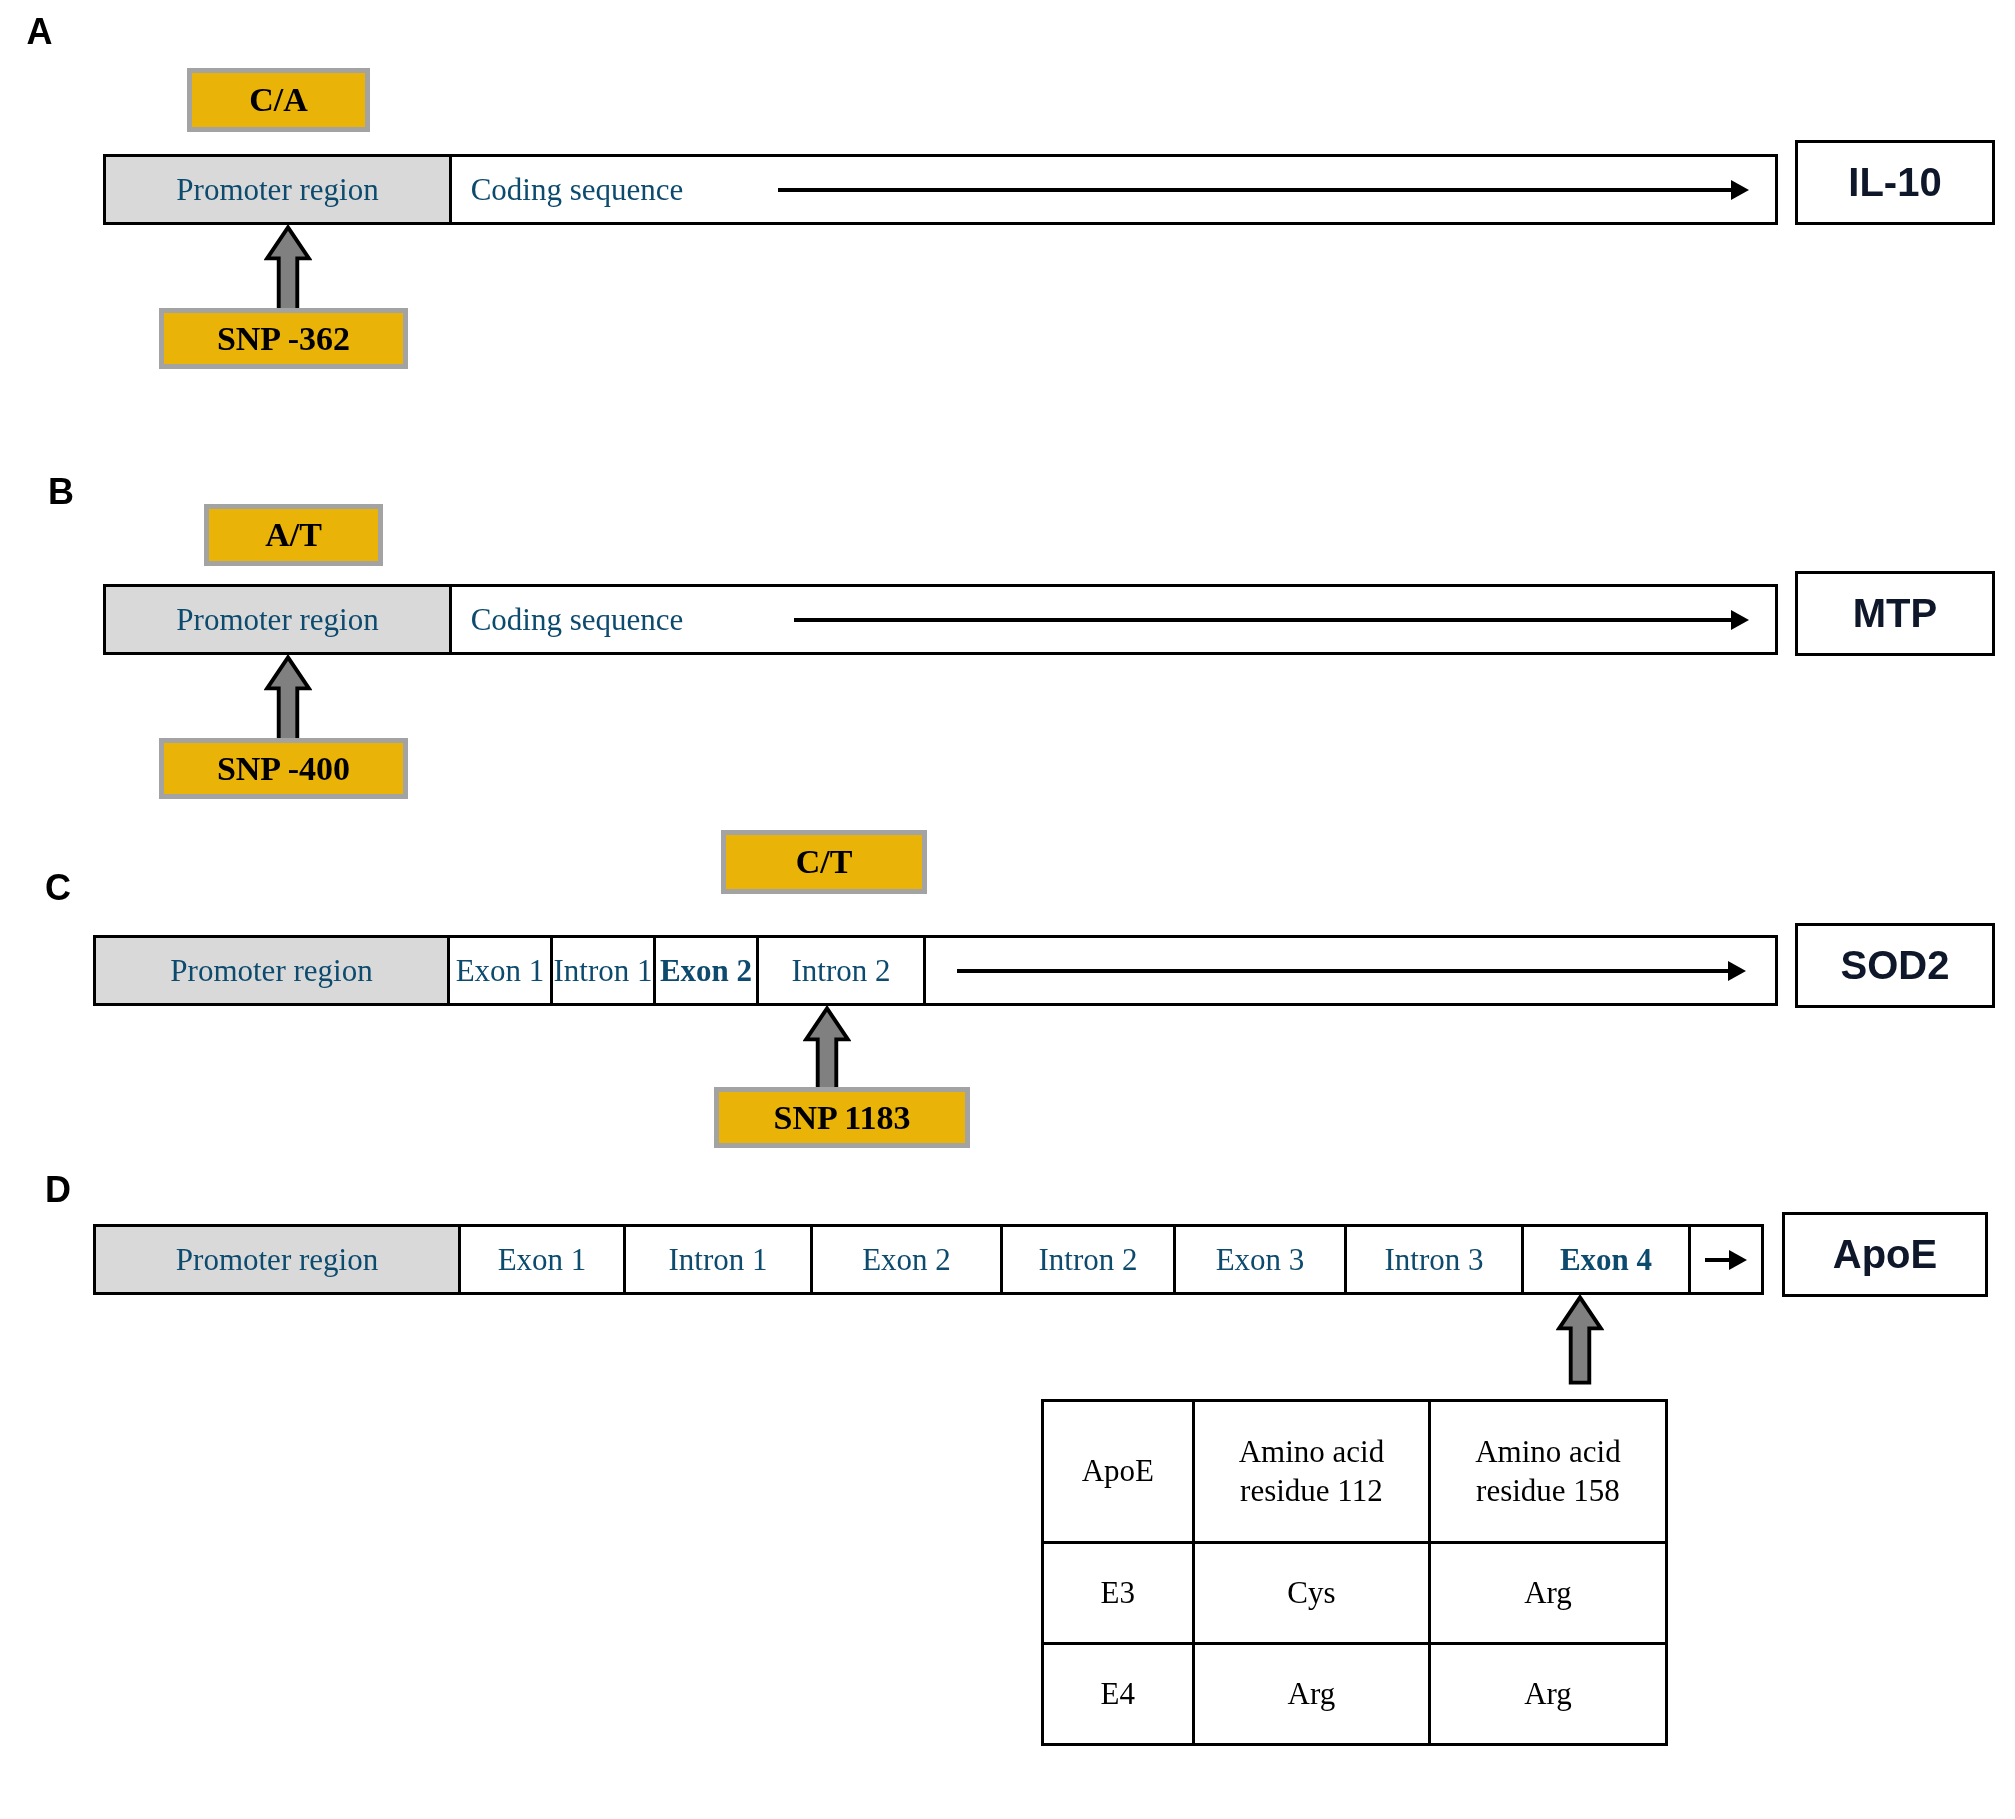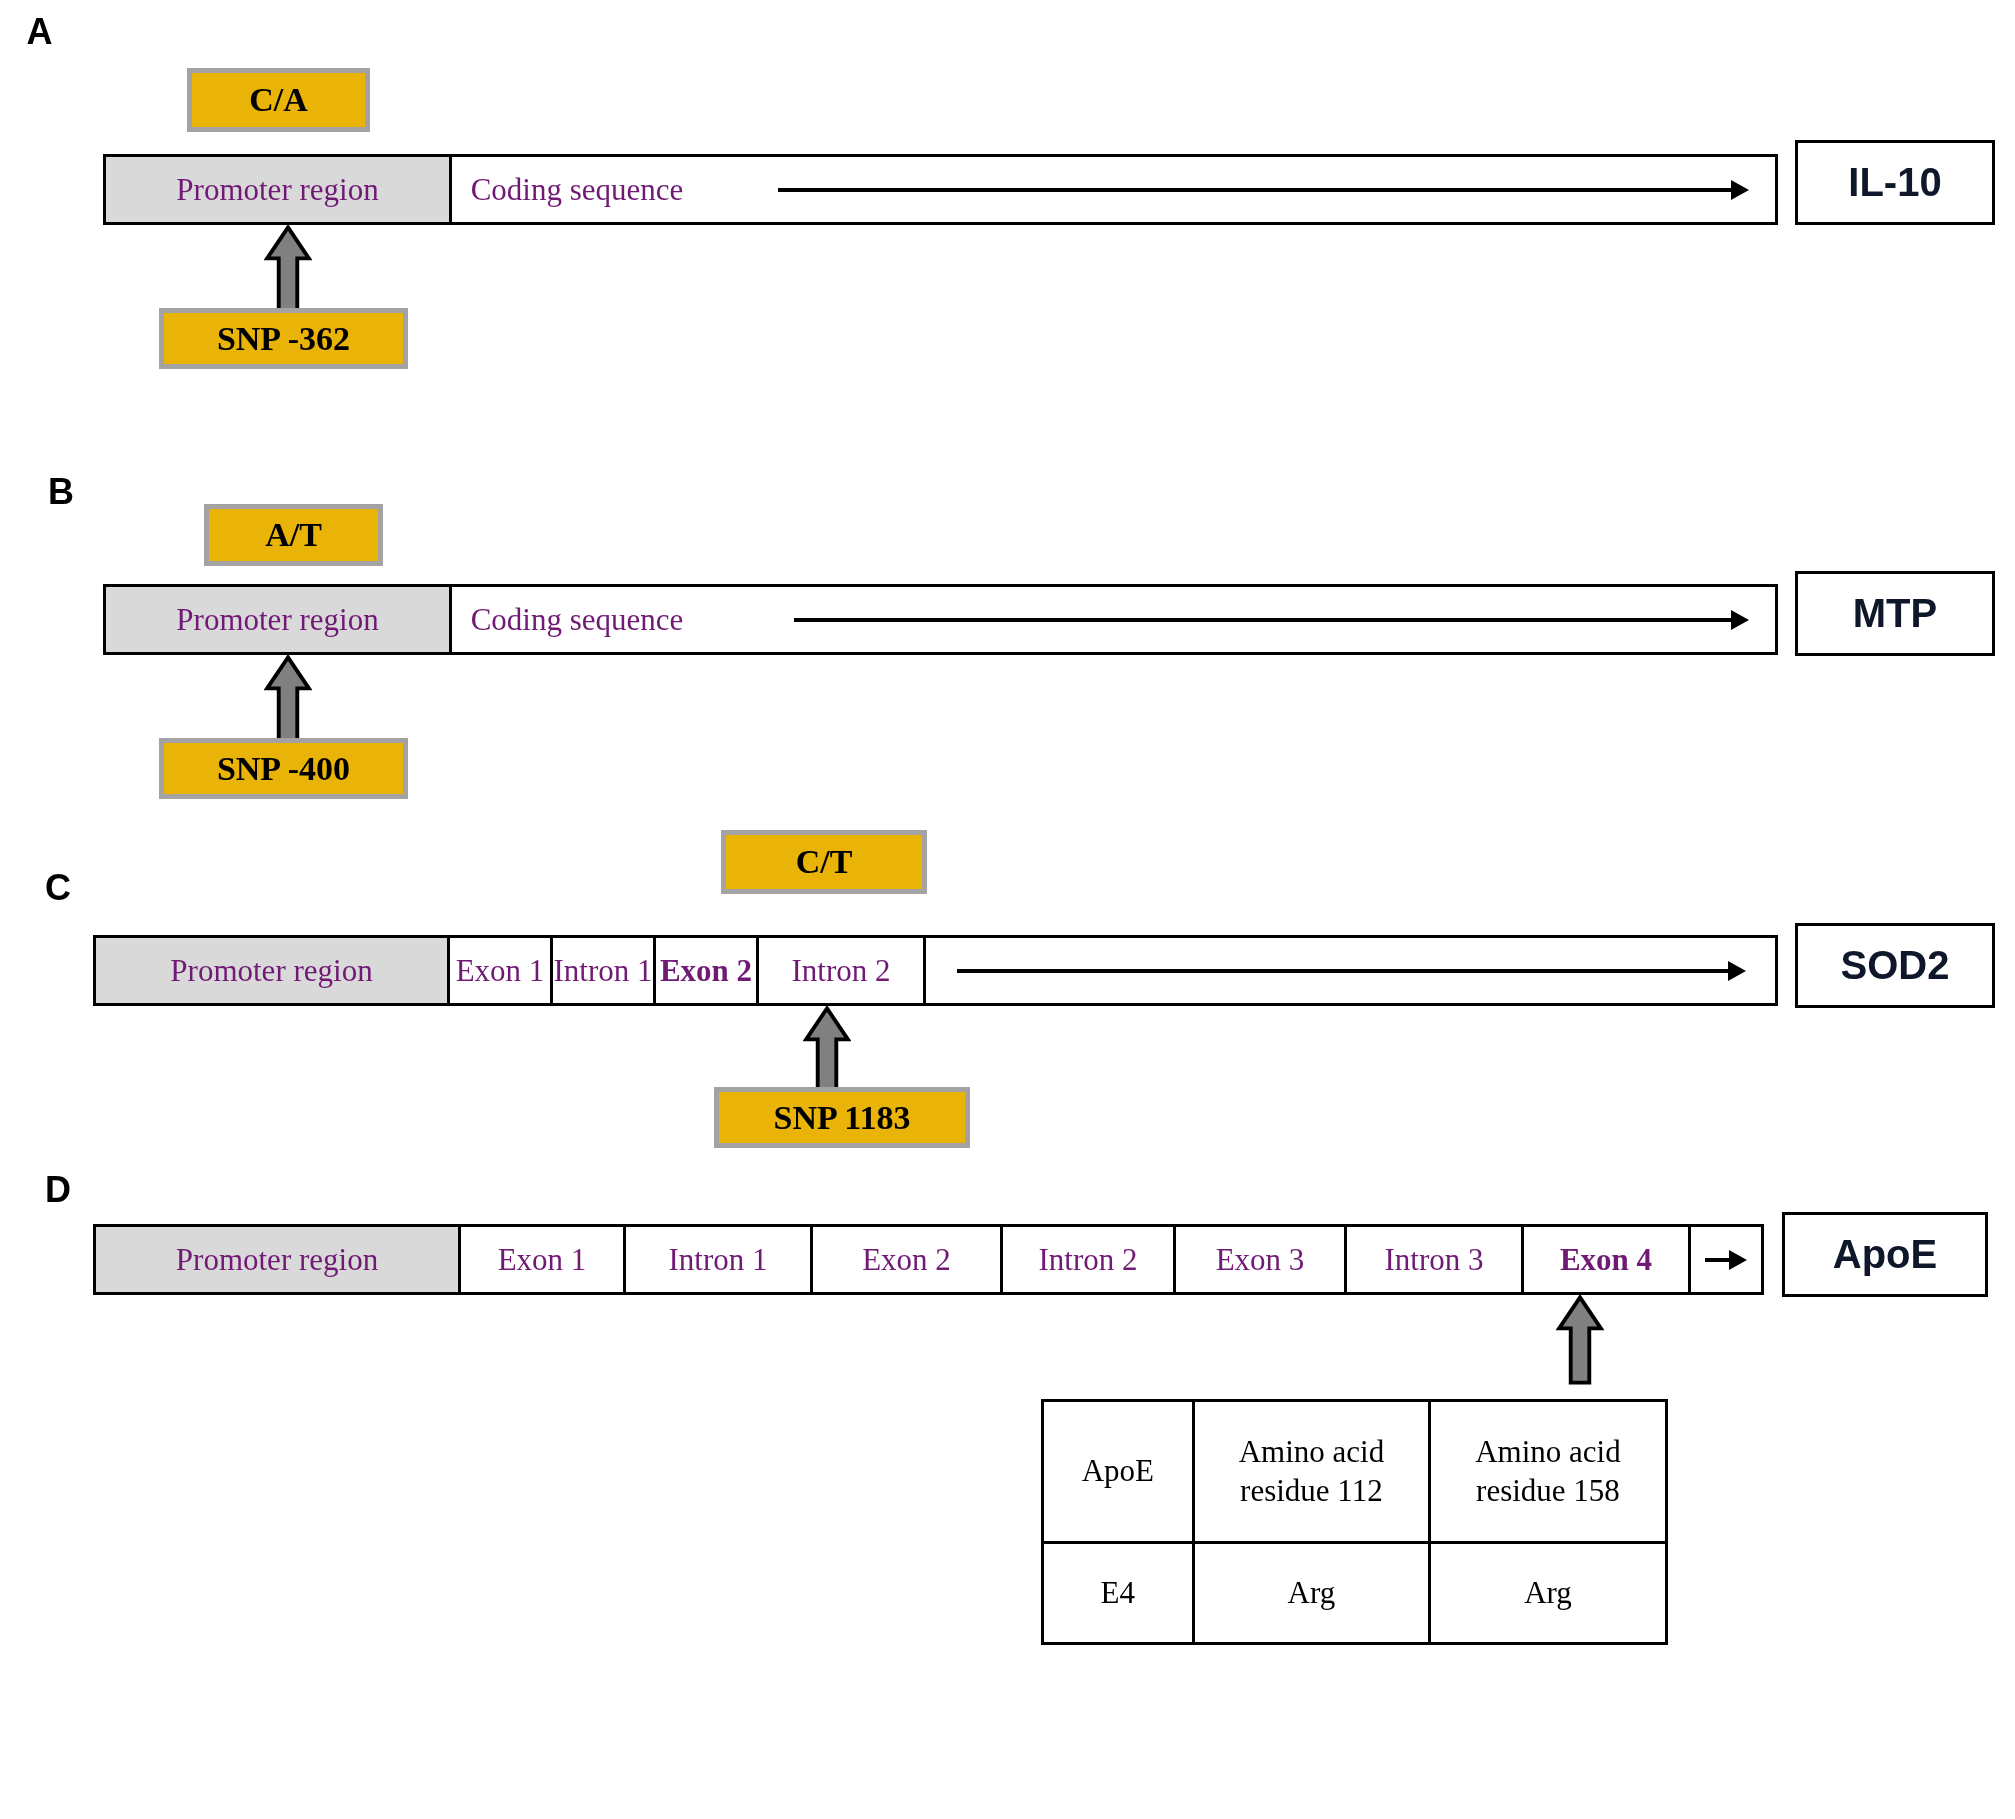--- a/index.html
+++ b/index.html
@@ -34,21 +34,21 @@
     display: flex;
     align-items: stretch;
   }
   .seg {
     box-sizing: border-box;
     display: flex;
     align-items: center;
     justify-content: center;
     position: relative;
     font-size: 31px;
-    color: #701a75;
+    color: #0c4a6e;
     white-space: nowrap;
     border-right: 3.1px solid #000;
   }
   .seg:last-child { border-right: none; text-align: center; }
   .seg.promoter {
     background: #d9d9d9;
     justify-content: center;
   }
   .seg.left-label {
     justify-content: flex-start;
@@ -247,19 +247,24 @@
     <td class="col-res">
       <span>Amino acid</span><br>
       <span>residue 112</span>
     </td>
     <td class="col-res">
       <span>Amino acid</span><br>
       <span>residue 158</span>
     </td>
   </tr>
   <tr class="data-row">
+    <td class="col-iso">E3</td>
+    <td class="col-res">Cys</td>
+    <td class="col-res">Arg</td>
+  </tr>
+  <tr class="data-row">
     <td class="col-iso">E4</td>
     <td class="col-res">Arg</td>
     <td class="col-res">Arg</td>
   </tr>
 </tbody>
   </table>
 
 
 </body></html>

